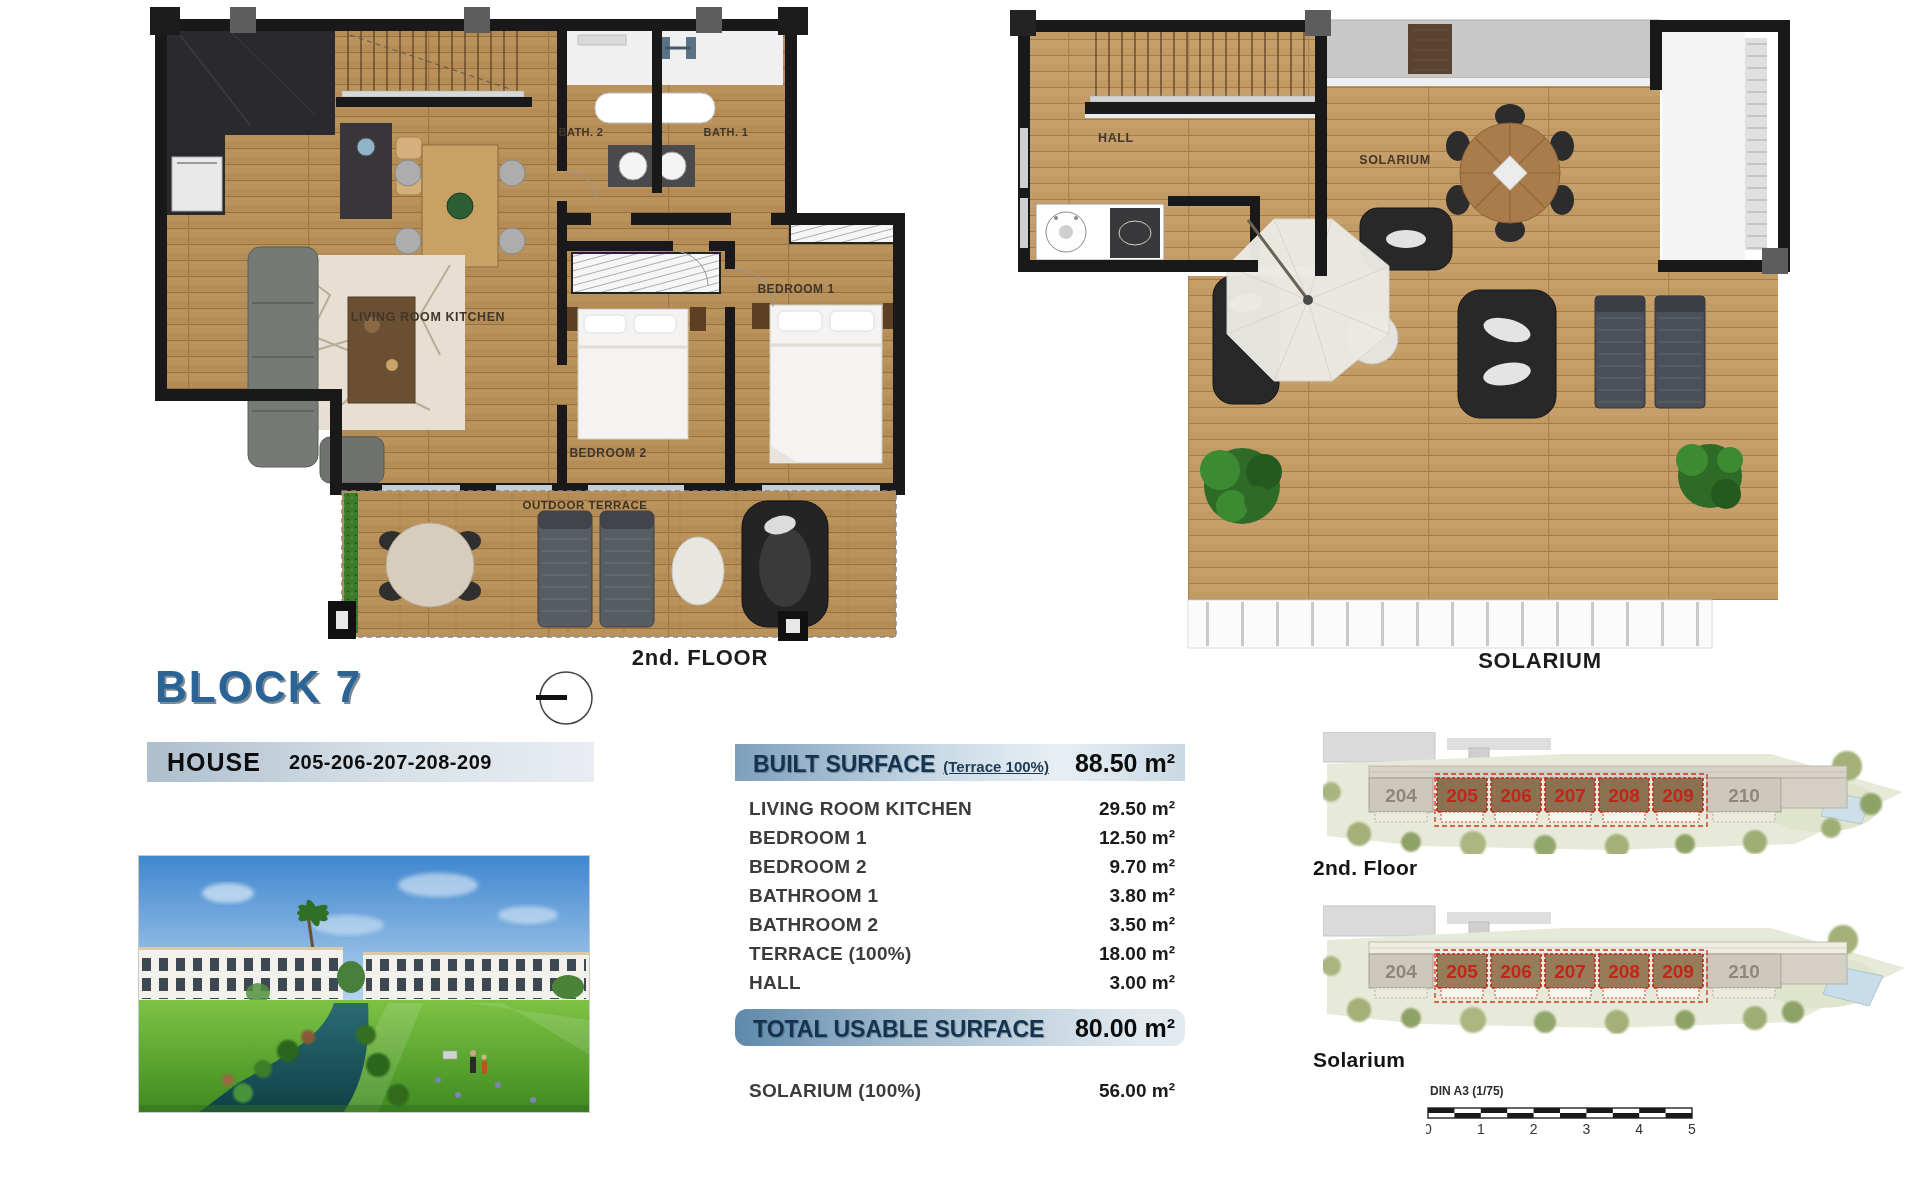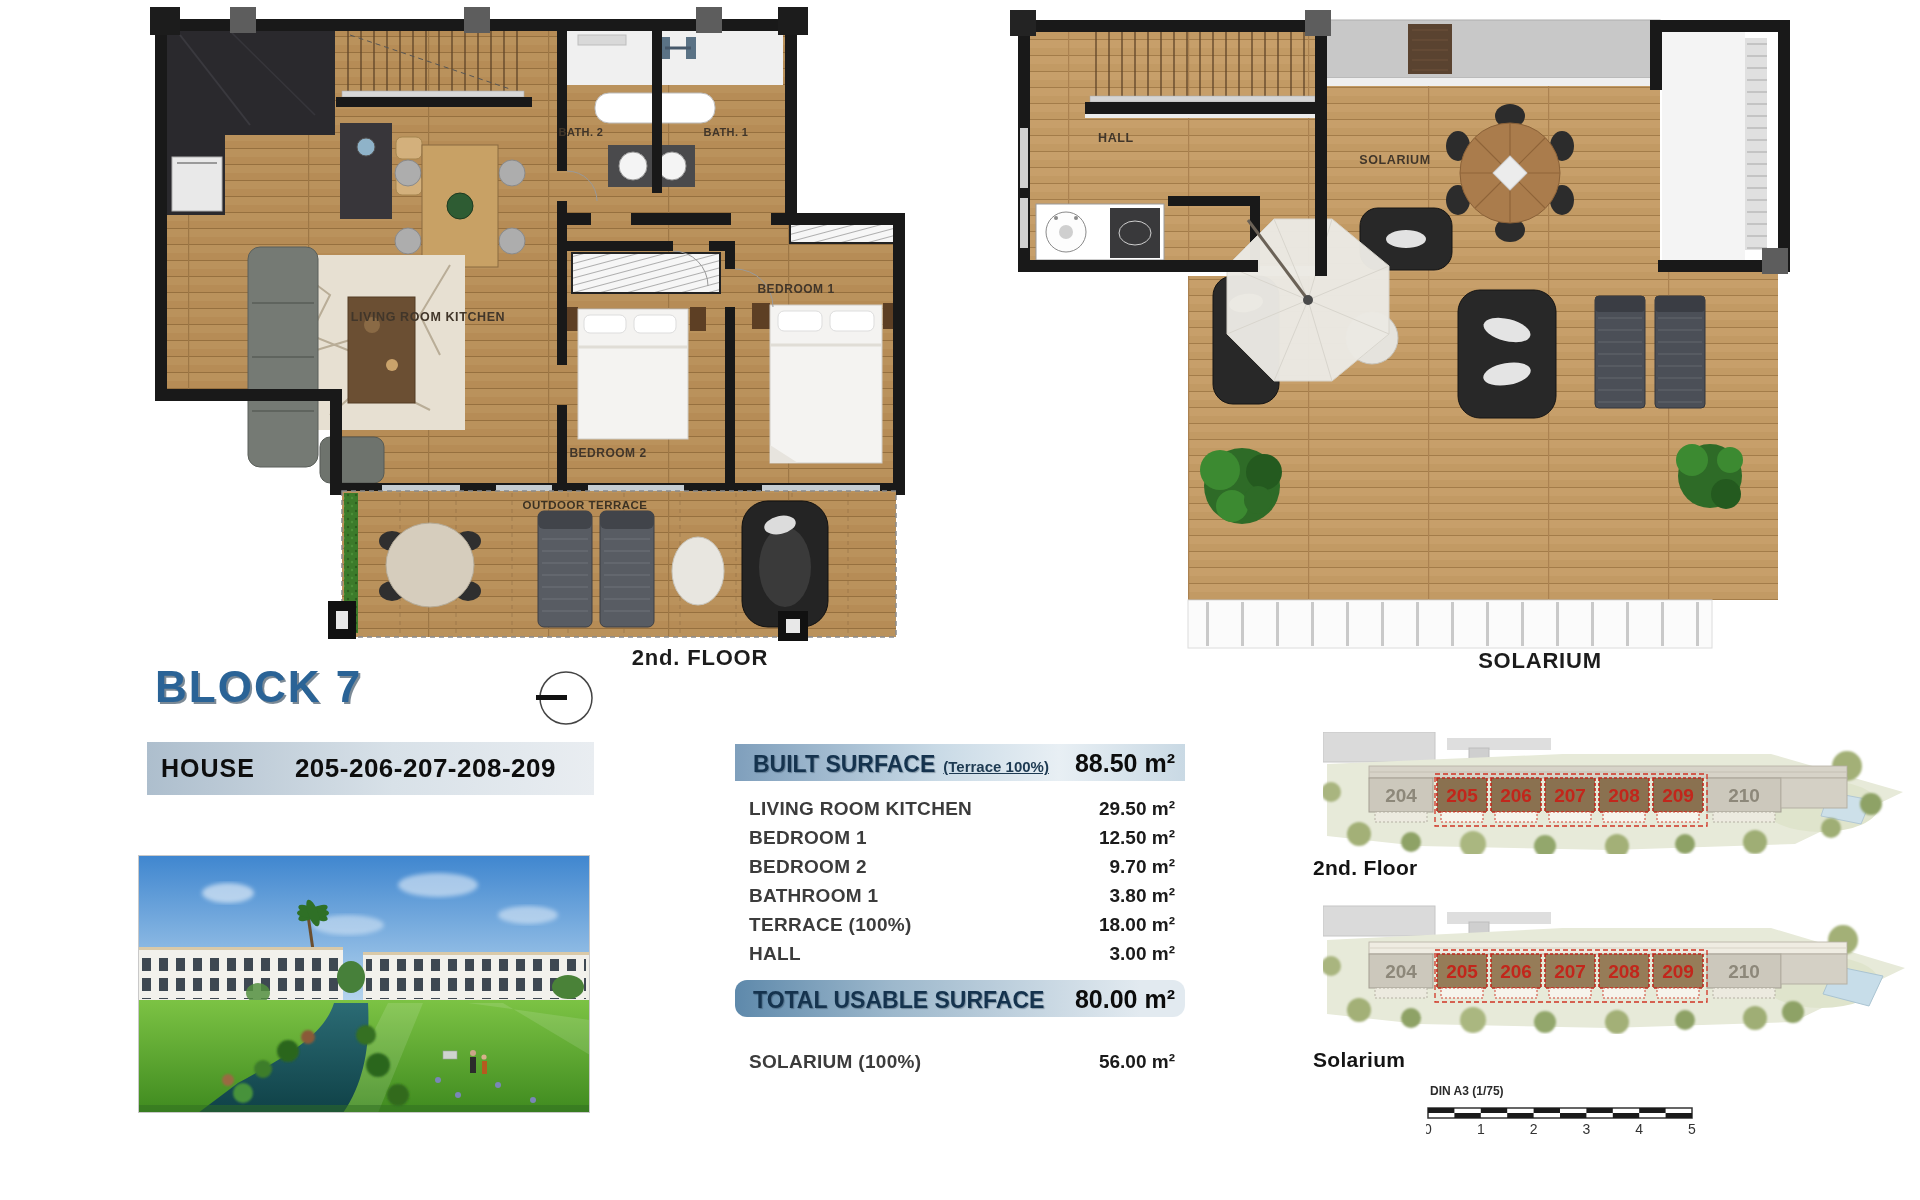--- a/index.html
+++ b/index.html
@@ -4,25 +4,25 @@
 <style>
   html,body{margin:0;padding:0;background:#ffffff;}
   .sheet{position:relative;width:1920px;height:1200px;background:#fff;overflow:hidden;
          font-family:"Liberation Sans",sans-serif;}
   .abs{position:absolute;}
   svg text{font-family:"Liberation Sans",sans-serif;}
   .plan-caption{font-size:22px;font-weight:600;color:#1c1c1c;letter-spacing:.8px;text-align:center;}
   
   .block-title{font-size:44px;font-weight:800;letter-spacing:2px;color:#2a6396;
                text-shadow:2px 2px 0 rgba(16,42,64,.55);}
-  .house-bar{display:flex;align-items:center;height:53px;
+  .house-bar{display:flex;align-items:center;height:40px;
              background:linear-gradient(90deg,#adbecd,#d8e1e8 55%,#e9edf1);
-             padding:0 14px;box-sizing:border-box;}
+             padding:0 20px;box-sizing:border-box;}
   .house-bar .hlabel{font-size:25px;font-weight:800;color:#0d0d0d;letter-spacing:1px;}
-  .house-bar .hnums{font-size:26px;font-weight:800;color:#0d0d0d;letter-spacing:.5px;margin-left:40px;text-align:right;}
+  .house-bar .hnums{font-size:20px;font-weight:800;color:#0d0d0d;letter-spacing:.5px;margin-left:28px;text-align:right;}
   
   .stable{width:450px;}
   .sbar{display:flex;align-items:baseline;height:37px;box-sizing:border-box;padding:5px 10px 0 18px;
         background:linear-gradient(90deg,#7f9fbc,#c9dae6 45%,#e8eff4 72%,#c9d9e4);}
   .sbar .blabel{font-size:23px;font-weight:800;color:#15334e;text-shadow:1px 1px 1px rgba(20,40,60,.35);}
   .sbar .bnote{font-size:15px;font-weight:600;color:#1d3document click;text-decoration:underline;}
   .sbar .bnote{font-size:15px;font-weight:600;color:#1d3a52;margin-left:8px;}
   .sbar .bvalue{margin-left:auto;font-size:25px;font-weight:700;color:#0c0c0c;}
   .srows{padding:13px 10px 0 14px;}
   .srow{display:flex;height:29px;align-items:center;}
@@ -441,20 +441,24 @@
       </div>
       <div class="srow">
         <span class="rlabel">BEDROOM 2</span>
         <span class="rvalue">9.70 m²</span>
       </div>
       <div class="srow">
         <span class="rlabel">BATHROOM 1</span>
         <span class="rvalue">3.80 m²</span>
       </div>
       <div class="srow">
+        <span class="rlabel">BATHROOM 2</span>
+        <span class="rvalue">3.50 m²</span>
+      </div>
+      <div class="srow">
         <span class="rlabel">TERRACE (100%)</span>
         <span class="rvalue">18.00 m²</span>
       </div>
       <div class="srow">
         <span class="rlabel">HALL</span>
         <span class="rvalue">3.00 m²</span>
       </div>
     </div>
     <div class="sbar tbar">
       <span class="blabel">TOTAL USABLE SURFACE</span>

